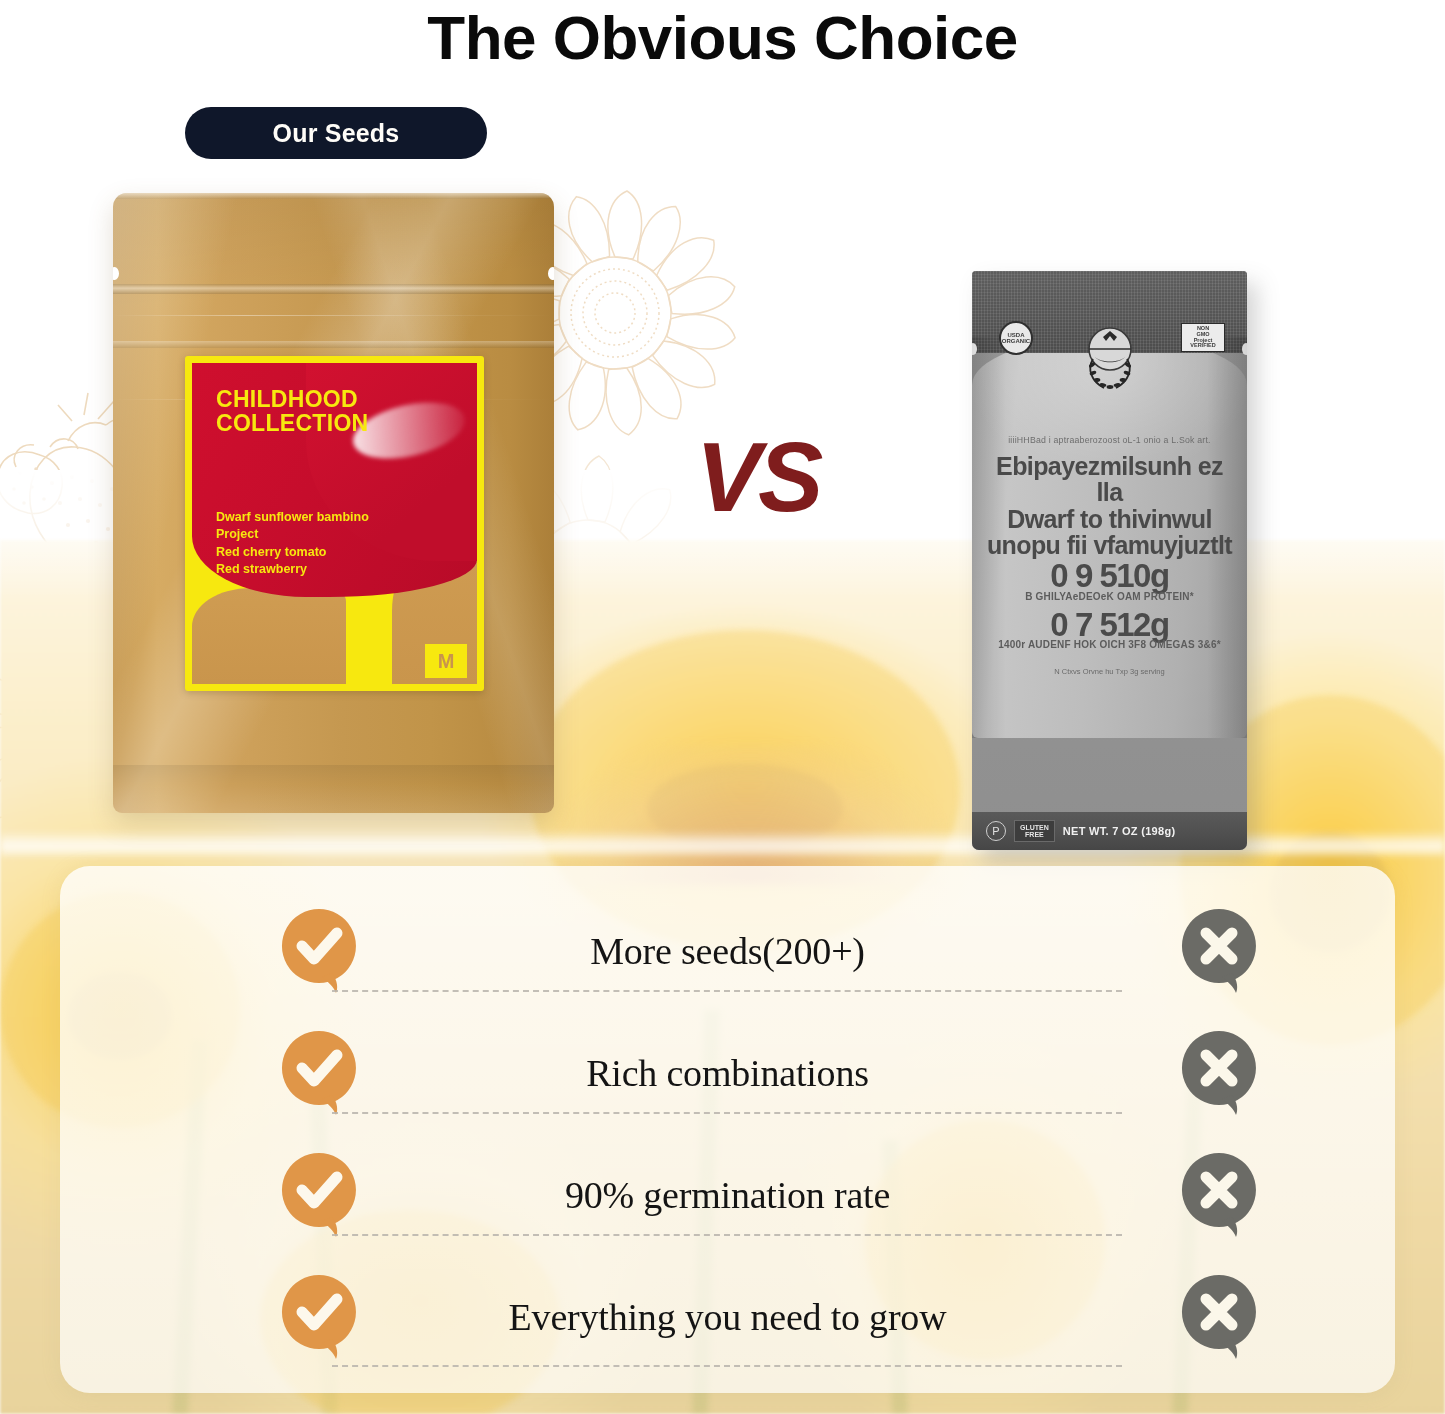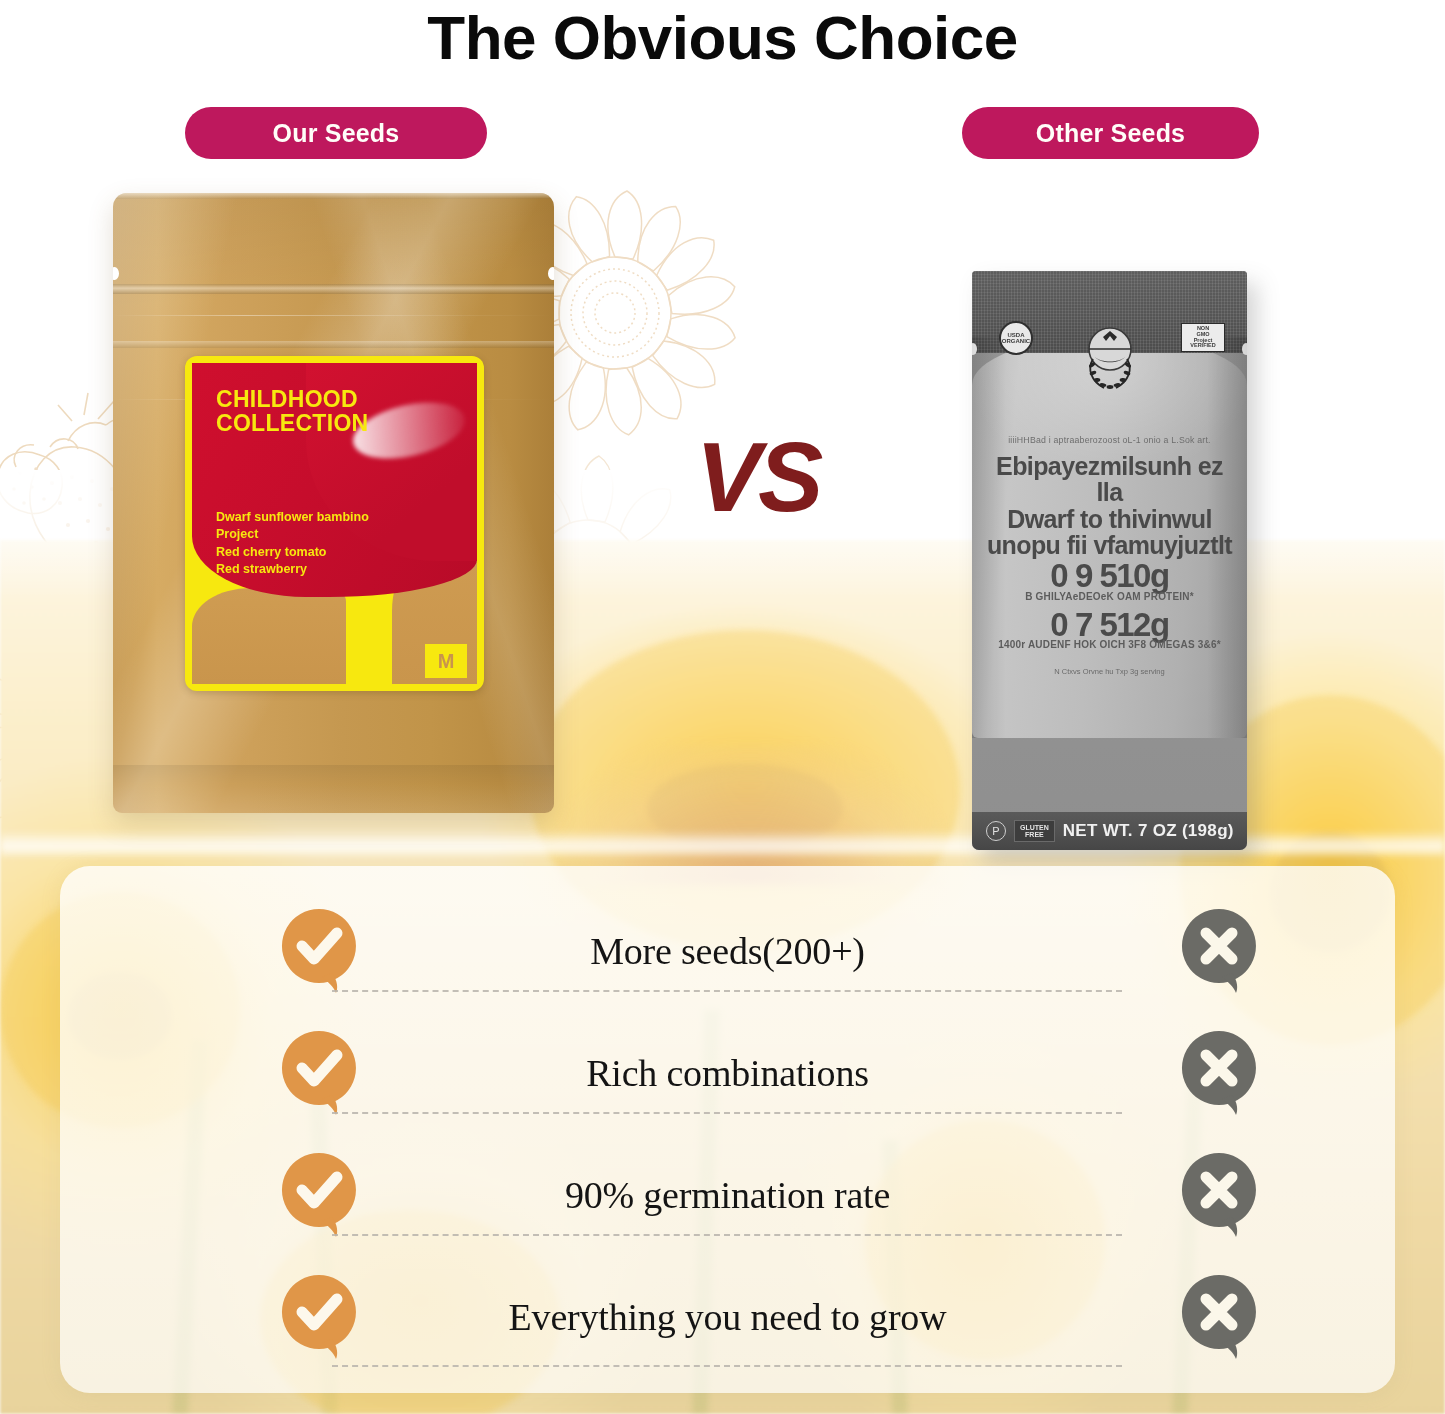--- a/index.html
+++ b/index.html
@@ -58,21 +58,21 @@
   
   .title {
     position:absolute; left:0; top:2px; width:1445px; text-align:center;
     font-size:62px; font-weight:bold; color:#0a0a0a; letter-spacing:-.5px;
     white-space:nowrap;
   }
 
   
   .pill {
     position:absolute; height:52px; border-radius:26px;
-    background:#be185d; color:#fffdf8;
+    background:#0f172a; color:#fffdf8;
     display:flex; align-items:center; justify-content:center;
     font-size:25px; font-weight:bold; letter-spacing:.2px;
   }
   .pill-ours  { left:185px; top:107px; width:302px; }
   .pill-other { left:962px; top:107px; width:297px; }
 
   
   .vs {
     position:absolute; left:668px; top:428px; width:180px;
     font-size:98px; font-weight:bold; font-style:italic; color:#7f1d1d;
@@ -113,21 +113,21 @@
     background:linear-gradient(90deg, rgba(255,255,255,0), rgba(255,255,255,.4) 30%, rgba(255,255,255,.1) 70%, rgba(255,255,255,0));
   }
   .bag-bottom-fold {
     position:absolute; left:0; bottom:0; width:100%; height:48px;
     background:linear-gradient(180deg, rgba(0,0,0,.07) 0%, rgba(0,0,0,.02) 40%, rgba(255,255,255,.10) 100%);
   }
 
   
   .label {
     position:absolute; left:72px; top:163px; width:299px; height:335px;
-    background:#f7e80f; padding:7px; border-radius:12px;
+    background:#f7e80f; padding:7px; border-radius:3px;
     box-shadow:0 2px 7px rgba(80,60,20,.25);
   }
   .label-inner { position:absolute; inset:7px; overflow:hidden; }
   .label-red {
     position:absolute; left:0; top:0; width:100%; height:73%;
     background:
       radial-gradient(ellipse 150px 52px at 78% 26%, rgba(255,255,255,.55) 0%, rgba(255,255,255,0) 62%),
       linear-gradient(120deg,#cf0f2e 0%,#c60d2c 45%,#b80b28 100%);
     border-radius:0 0 52% 40% / 0 0 16% 26%;
   }
@@ -224,21 +224,21 @@
 
   .pouch-bottomband {
     position:absolute; left:0; bottom:0; width:100%; height:38px;
     background:linear-gradient(180deg,#5a5a5a 0%,#4f4f4f 60%,#464646 100%);
     display:flex; align-items:center; padding-left:14px; gap:8px;
   }
   .bb-p { width:20px; height:20px; border-radius:50%; border:1.5px solid #cfcfcf; color:#e2e2e2;
     font-size:11px; display:flex; align-items:center; justify-content:center; }
   .bb-gf { background:#3d3d3d; color:#e6e6e6; font-size:7px; font-weight:bold; padding:3px 5px;
     text-align:center; line-height:1.05; border:1px solid #6a6a6a; }
-  .bb-net { color:#f0f0f0; font-size:17px; font-weight:bold; letter-spacing:.3px; }
+  .bb-net { color:#f0f0f0; font-size:11px; font-weight:bold; letter-spacing:.3px; }
 
   
   .card {
     position:absolute; left:60px; top:866px; width:1335px; height:527px;
     border-radius:30px;
     background:linear-gradient(180deg, rgba(255,255,255,.80) 0%, rgba(255,255,255,.74) 45%, rgba(255,255,255,.70) 100%);
     box-shadow:0 2px 20px rgba(180,160,110,.14);
     font-family:Liberation Serif, serif;
   }
   .rows { position:absolute; inset:0; }
@@ -450,21 +450,20 @@
   <div class="photo-sun-center"></div>
   <div class="photo-seam"></div>
   <div class="upper-fade"></div>
 </div>
 
 <div id="fg">
 
   <div class="title">The Obvious Choice</div>
 
   <div class="pill pill-ours">Our Seeds</div>
-  <div class="pill pill-other">Other Seeds</div>
 
   <div class="bag">
     <div class="bag-sheen"></div>
     <div class="bag-zip-top"></div>
     <div class="bag-zip"></div>
     <div class="bag-zip2"></div>
     <div class="bag-crease" style="top:122px"></div>
     <div class="bag-crease" style="top:206px;opacity:.6"></div>
     <div class="bag-bottom-fold"></div>
 

